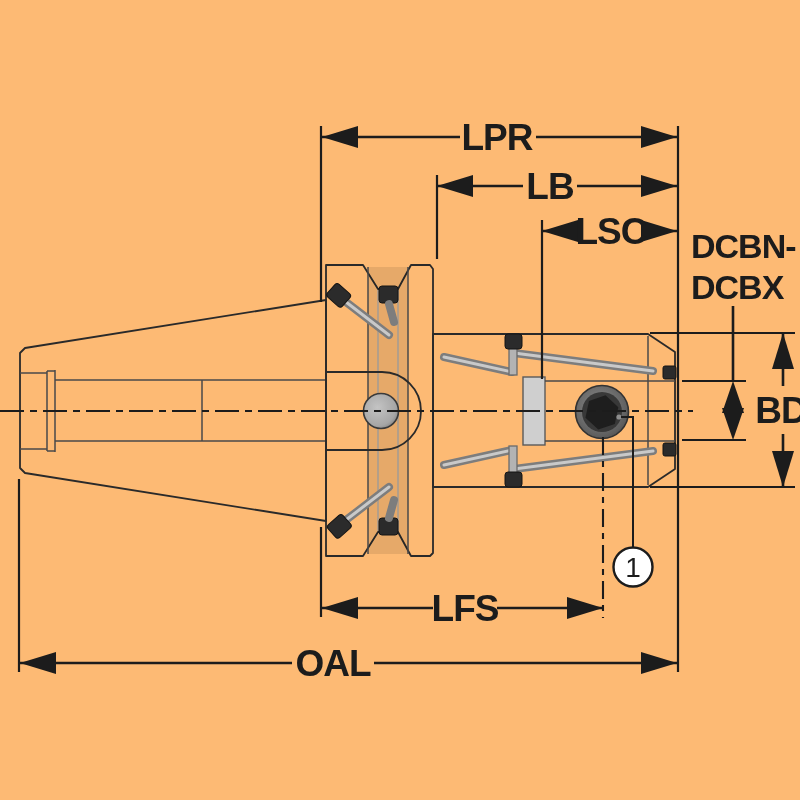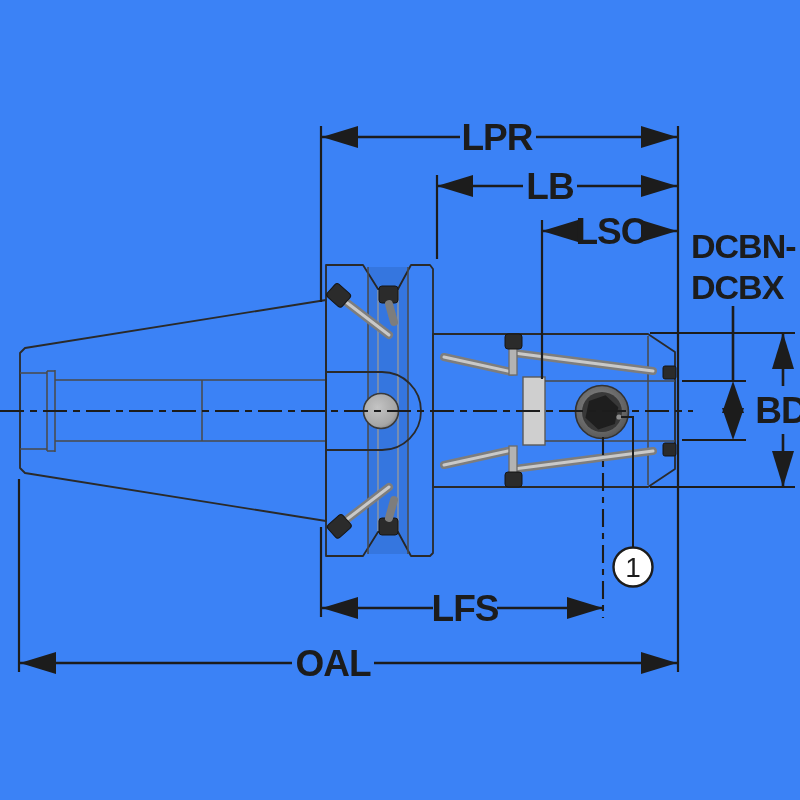--- a/index.html
+++ b/index.html
@@ -1,16 +1,16 @@
 <!DOCTYPE html>
 <html><head>
 <meta charset="utf-8">
 <style>
   html,body{margin:0;padding:0;background:#ffffff;}
-  .stage{position:relative;width:800px;height:800px;background:#3b82f6;overflow:hidden;text-align:center;}
+  .stage{position:relative;width:800px;height:800px;background:#fdba74;overflow:hidden;text-align:center;}
   svg{display:block;}
   .outline{fill:none;stroke:#2a2a2a;stroke-width:1.8;stroke-linejoin:round;}
   .thinline{fill:none;stroke:#4a4a4a;stroke-width:1.5;}
   .dimline{fill:none;stroke:#1c1c1c;stroke-width:2.6;}
   .extline{fill:none;stroke:#1c1c1c;stroke-width:2.2;}
   .arrow{fill:#1c1c1c;stroke:none;}
   .cl{fill:none;stroke:#1c1c1c;stroke-width:2.1;stroke-dasharray:24 6 7 6;}
   .cl2{fill:none;stroke:#1c1c1c;stroke-width:2.1;stroke-dasharray:18 6 6 6;}
   .leader{fill:none;stroke:#1c1c1c;stroke-width:2;}
   .dim-label{font-family:"Liberation Sans",sans-serif;font-weight:700;font-size:37px;fill:#1c1c1c;letter-spacing:-1px;}

